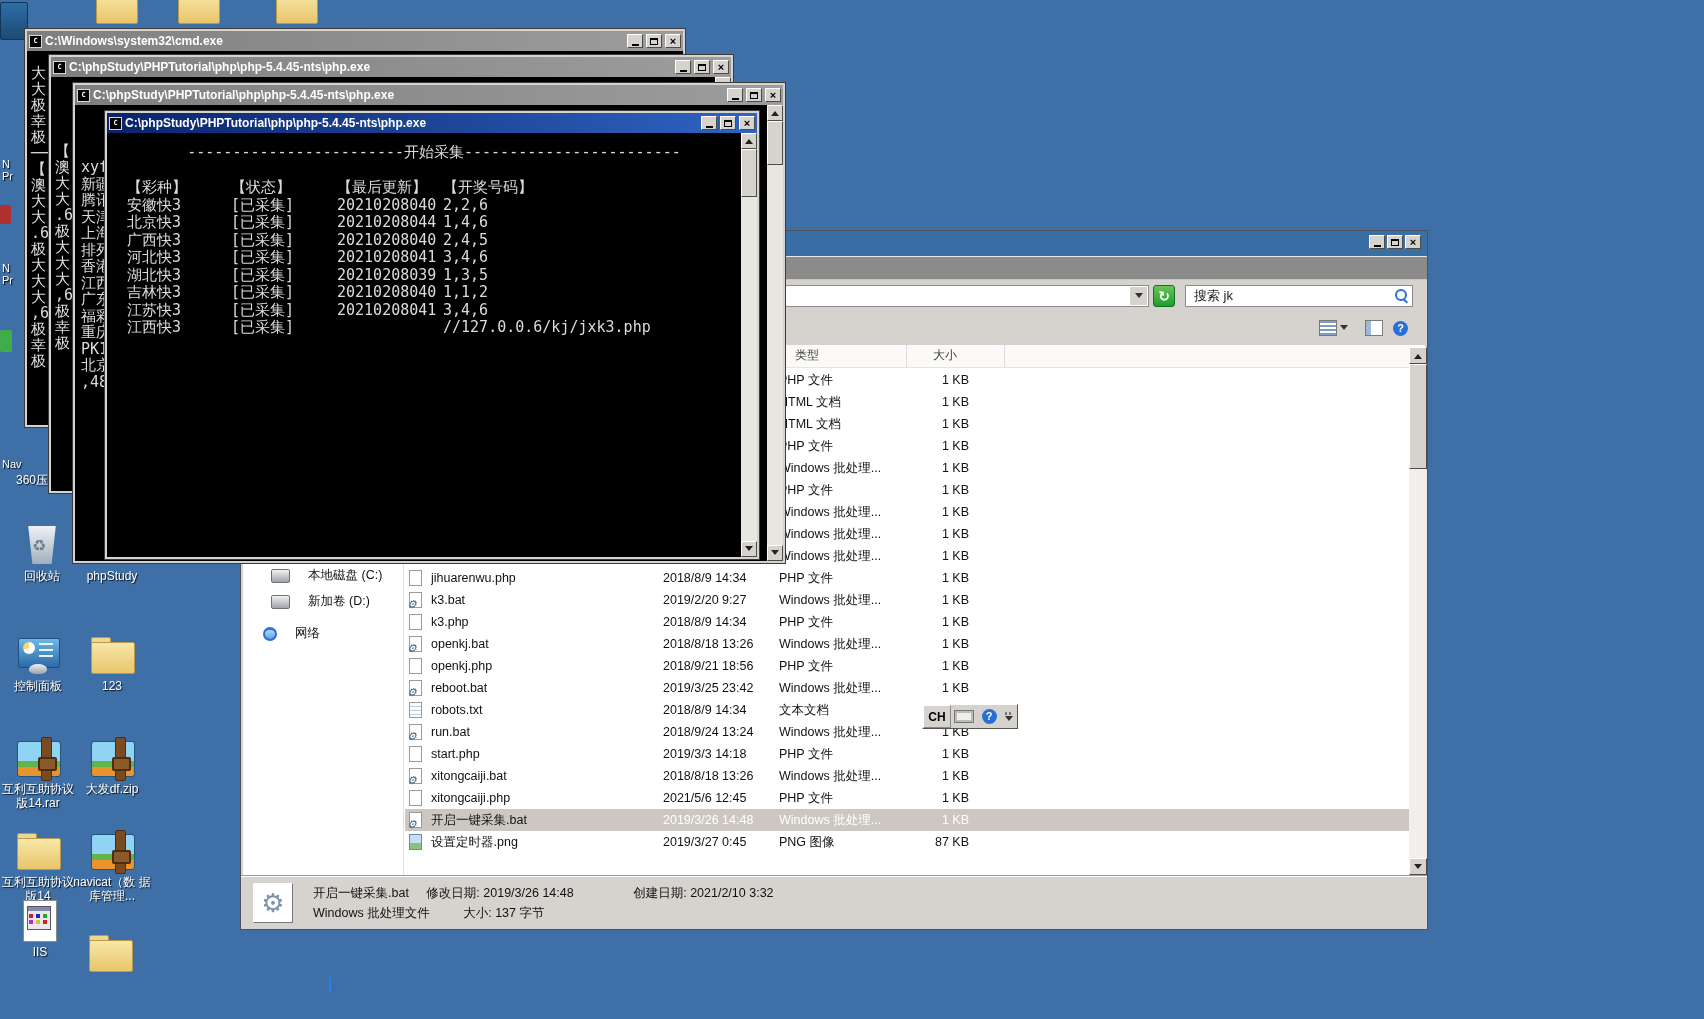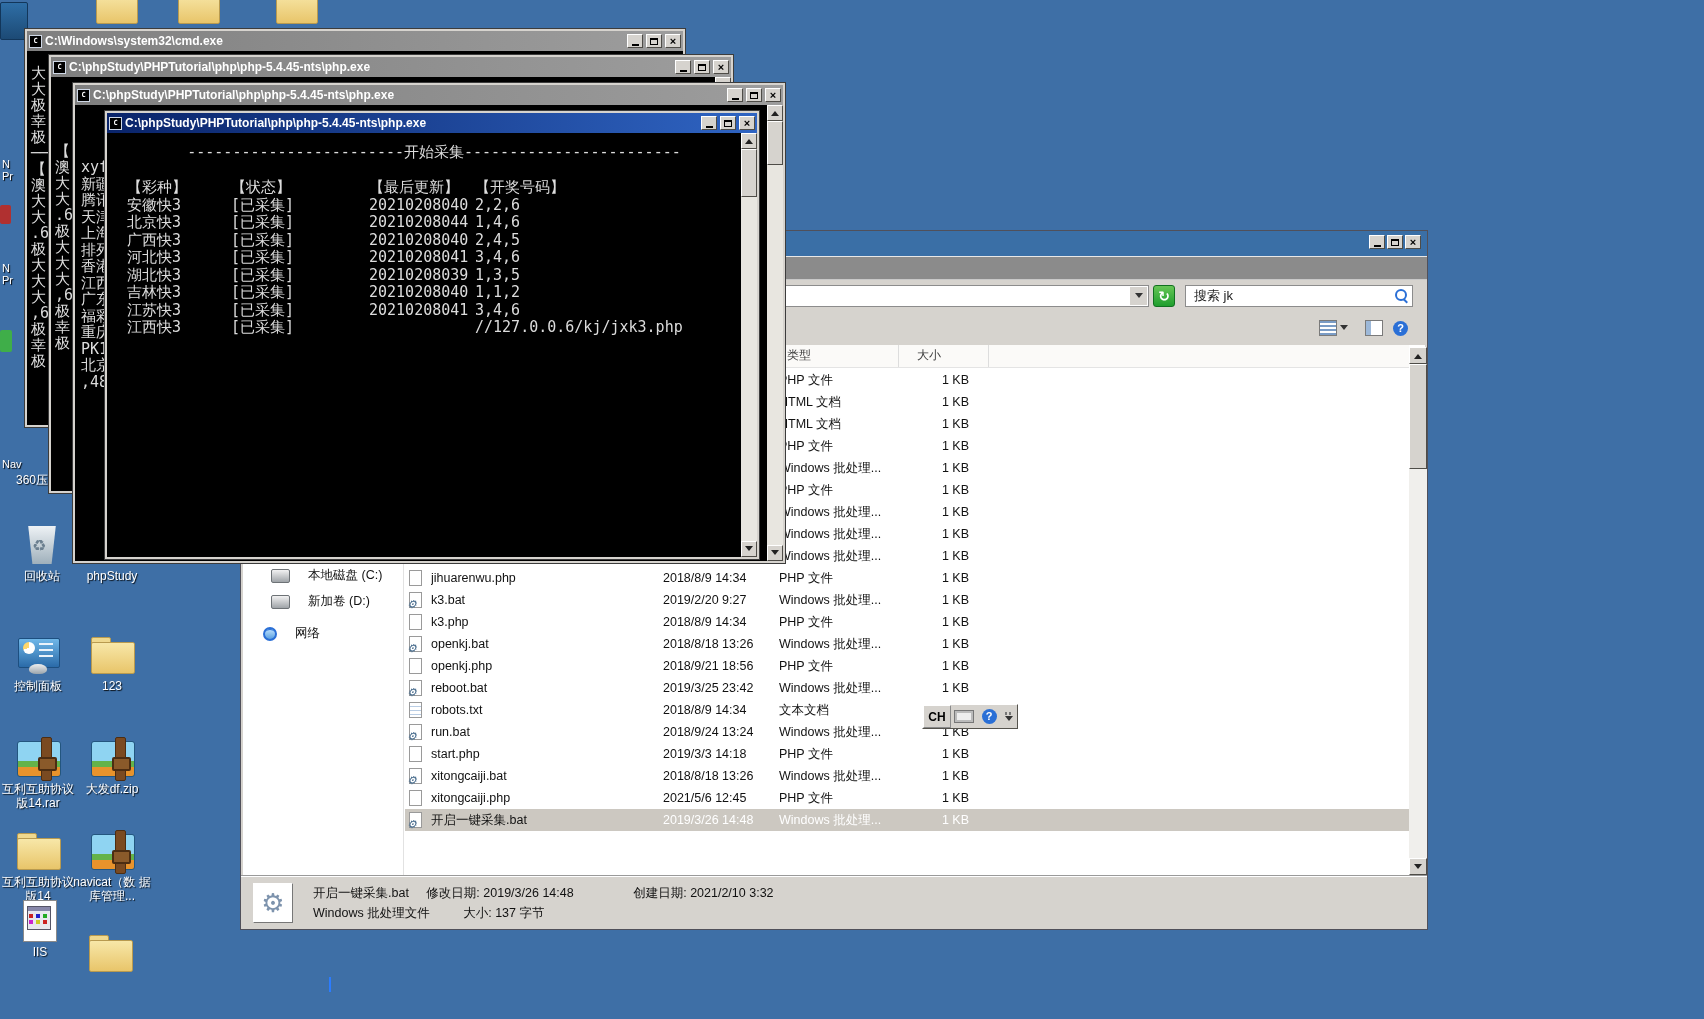--- a/index.html
+++ b/index.html
@@ -18,21 +18,21 @@
   .ctb{height:20px;display:flex;align-items:center;gap:3px;padding:0 2px;}
   .ctb.act{background:linear-gradient(90deg,#0a246a,#2f64c2);}
   .ctb.inact{background:linear-gradient(90deg,#7f7f7f,#9d9d9d);}
   .ctb .cico{width:13px;height:13px;background:#000;border:1px solid #cfd8e6;box-sizing:border-box;
              color:#fff;font:bold 7px "DejaVu Sans Mono",monospace;line-height:11px;text-align:center;flex:0 0 auto;}
   .ctb .ttl{flex:1;color:#fff;font:bold 12px "Liberation Sans",sans-serif;white-space:nowrap;overflow:hidden;}
   .cbody{position:relative;background:#000;overflow:hidden;}
   .cline{display:flex;height:17.5px;line-height:17.5px;font:15px "DejaVu Sans Mono",monospace;
          color:#dcdcdc;white-space:pre;padding-left:20px;}
   .cl1{width:104px;flex:0 0 auto;} .cl2{width:106px;flex:0 0 auto;}
-  .cl3{width:106px;flex:0 0 auto;margin-left:32px;} .cl4{flex:1;}
+  .cl3{width:106px;flex:0 0 auto;} .cl4{flex:1;}
   .banner{display:block;text-align:center;white-space:nowrap;overflow:hidden;margin-top:10px;}
   .vchars div{font:15px "DejaVu Sans Mono",monospace;color:#dcdcdc;height:16px;line-height:16px;padding-left:4px;white-space:pre;}
   .w3lines div{font:15px "DejaVu Sans Mono",monospace;color:#dcdcdc;height:16.5px;line-height:16.5px;padding-left:6px;white-space:pre;}
   
   .vsb{position:absolute;top:0;right:0;bottom:0;width:16px;background:#e8e6e0;}
   .vsb .sbb{position:absolute;left:0;width:16px;height:16px;display:flex;align-items:center;justify-content:center;
             background:#d6d3ce;border:1px solid;border-color:#fff #4e4c47 #4e4c47 #fff;box-sizing:border-box;}
   .vsb .thumb{position:absolute;left:0;width:16px;background:#d6d3ce;border:1px solid;
               border-color:#fff #4e4c47 #4e4c47 #fff;box-sizing:border-box;}
   
@@ -58,21 +58,21 @@
   .mag b{position:absolute;right:0;bottom:0;width:5px;height:2px;background:#2a6fd6;transform:rotate(45deg);}
   .xp-tools{position:absolute;left:0;top:82px;right:0;height:32px;}
   .t-ic{position:absolute;top:6px;height:18px;display:flex;align-items:center;gap:3px;}
   .ic-views{width:16px;height:14px;background:repeating-linear-gradient(#7a9cc6 0 2px,#fff 2px 4px);border:1px solid #7a7a7a;}
   .ic-pane{width:16px;height:14px;border:1px solid #7a7a7a;background:#fff;box-shadow:inset 5px 0 0 #9db8d8;}
   .ic-help{width:15px;height:15px;border-radius:50%;background:#2a6fd6;color:#fff;
            font:bold 11px "Liberation Sans",sans-serif;text-align:center;line-height:15px;}
   .xp-white{position:absolute;left:2px;top:114px;right:2px;height:532px;background:#fff;}
   .navsep{position:absolute;left:162px;top:114px;width:1px;height:532px;background:#e2e2e2;}
   .xp-head{position:absolute;left:164px;top:114px;width:1004px;height:22px;background:#fbfaf8;
-           border-bottom:1px solid #e4e4e4;display:flex;font:12px "Liberation Sans",sans-serif;color:#3b3b3b;}
+           border-bottom:1px solid #e4e4e4;display:flex;font:12px "Liberation Sans",sans-serif;color:#3b3b3b;gap:8px;}
   .hc{box-sizing:border-box;border-right:1px solid #ddd;height:22px;line-height:21px;}
   .rows{position:absolute;left:164px;top:138px;width:1004px;}
   .frow{display:flex;height:22px;align-items:center;font:12.5px "Liberation Sans",sans-serif;color:#111;}
   .frow.sel{background:#ccc8c1;}
   .frow.sel .wt{color:#fff;}
   .fi{width:26px;flex:0 0 auto;display:flex;justify-content:flex-start;padding-left:4px;box-sizing:border-box;}
   .fn{width:232px;flex:0 0 auto;white-space:nowrap;overflow:hidden;}
   .fd{width:116px;flex:0 0 auto;}
   .ft{width:124px;flex:0 0 auto;white-space:nowrap;overflow:hidden;}
   .fs{width:76px;flex:0 0 auto;text-align:right;padding-right:10px;box-sizing:border-box;}
@@ -467,20 +467,29 @@
         </div>
         <div class="frow sel">
           <span class="fi">
             <i class="fic bat"></i>
           </span>
           <span class="fn">开启一键采集.bat</span>
           <span class="fd wt">2019/3/26 14:48</span>
           <span class="ft wt">Windows 批处理...</span>
           <span class="fs wt">1 KB</span>
         </div>
+        <div class="frow">
+          <span class="fi">
+            <i class="fic png"></i>
+          </span>
+          <span class="fn">设置定时器.png</span>
+          <span class="fd">2019/3/27 0:45</span>
+          <span class="ft">PNG 图像</span>
+          <span class="fs">87 KB</span>
+        </div>
       </div>
     <div id="nav-items">
         <div class="nav-item" style="left: 30px; top: 336px;">
           <span class="ic-drive"></span>
           <span>本地磁盘 (C:)</span>
         </div>
         <div class="nav-item" style="left: 30px; top: 362px;">
           <span class="ic-drive"></span>
           <span>新加卷 (D:)</span>
         </div>

